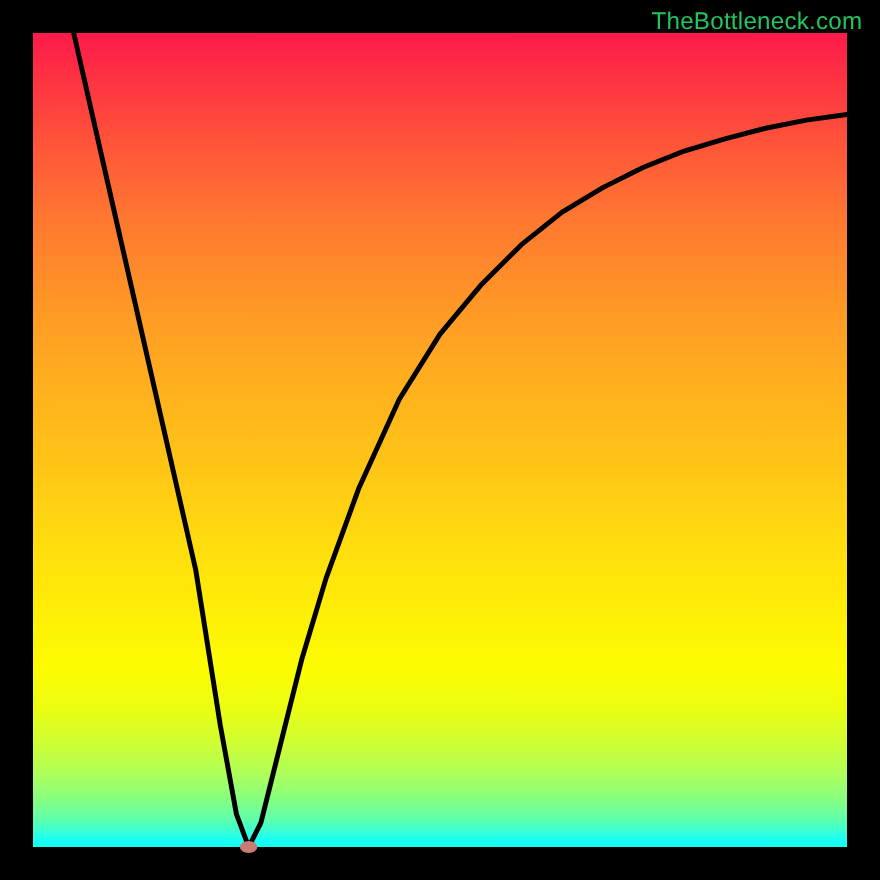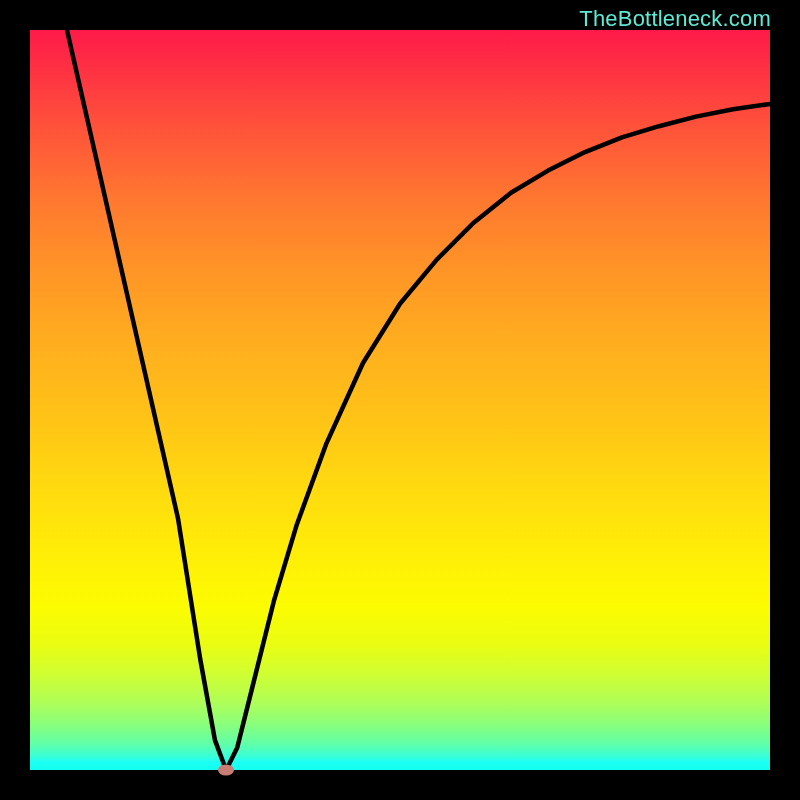--- a/index.html
+++ b/index.html
@@ -49,22 +49,22 @@
       #87ff7e 94%,
       #60ffa9 96.5%,
       #3cffd3 98%,
       #1cfff5 99%,
       #12ffee 100%
     );
   }
   .watermark {
     position: absolute;
     top: 6px;
-    right: 29px;
-    color: #5eead4;
+    right: 16px;
+    color: #22c55e;
     font-size: 22px;
     font-weight: 500;
     letter-spacing: 0.2px;
   }
   svg.curve {
     position: absolute;
     left: 0;
     top: 0;
     width: 740px;
     height: 740px;

